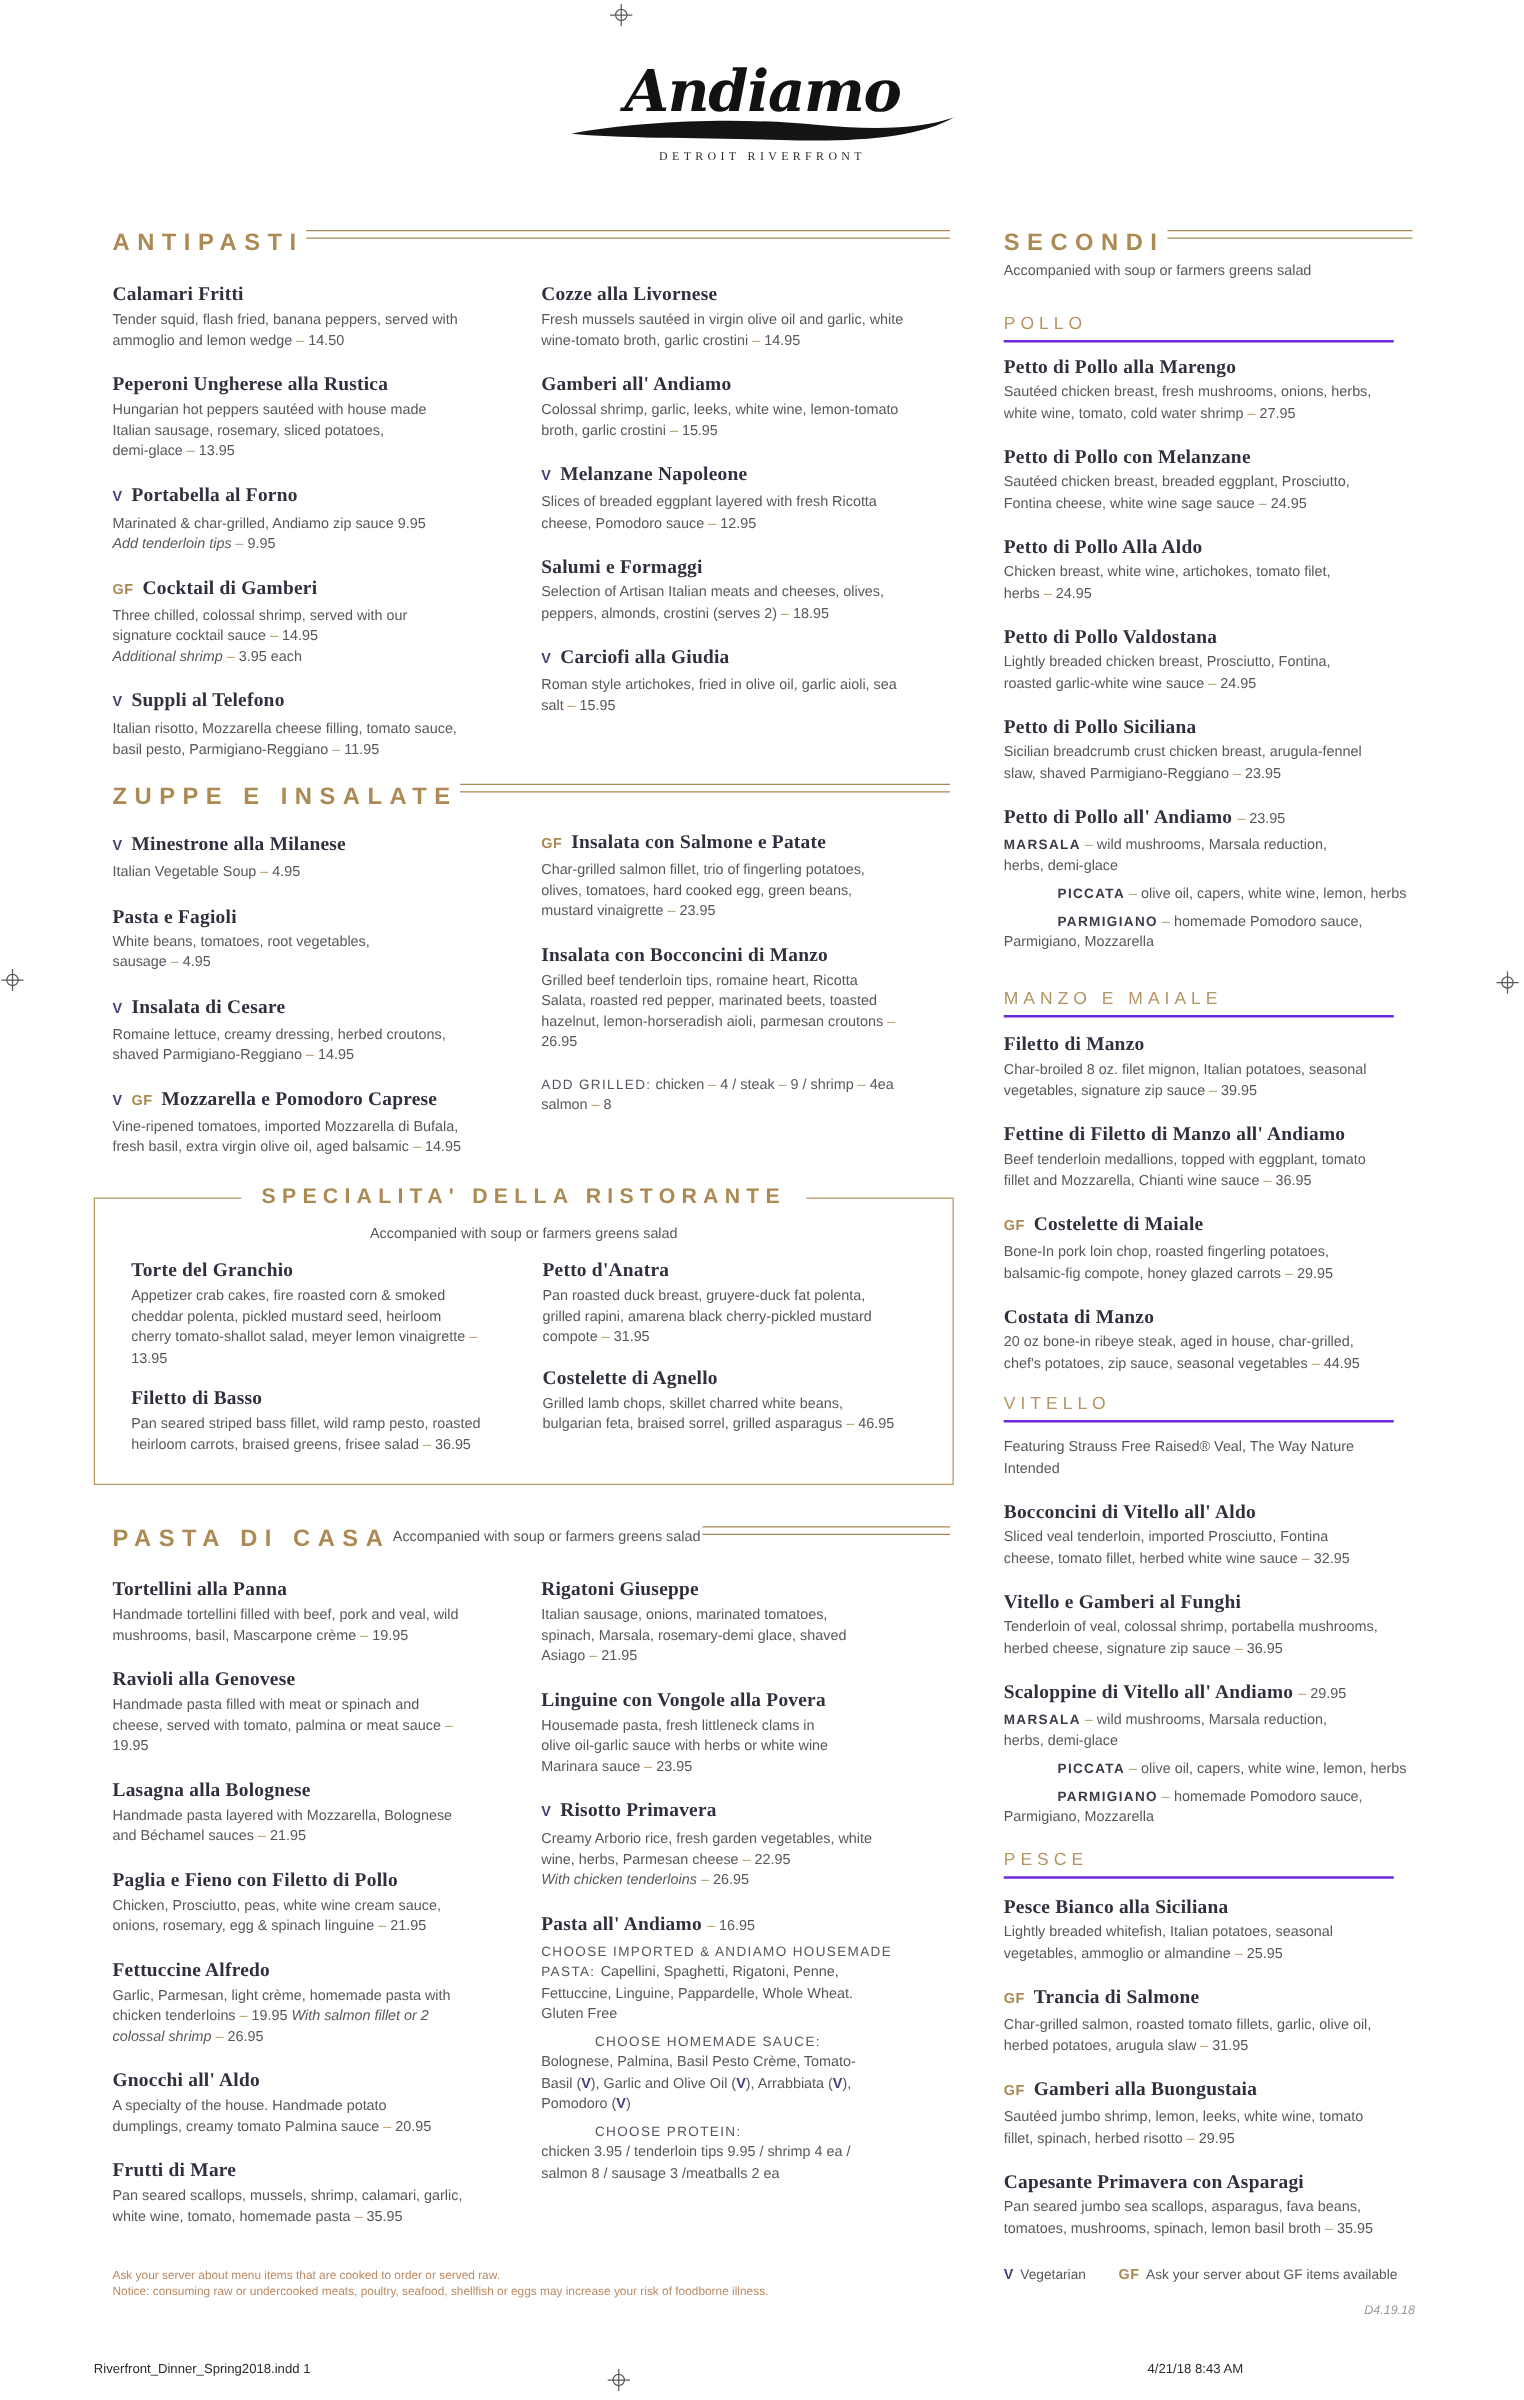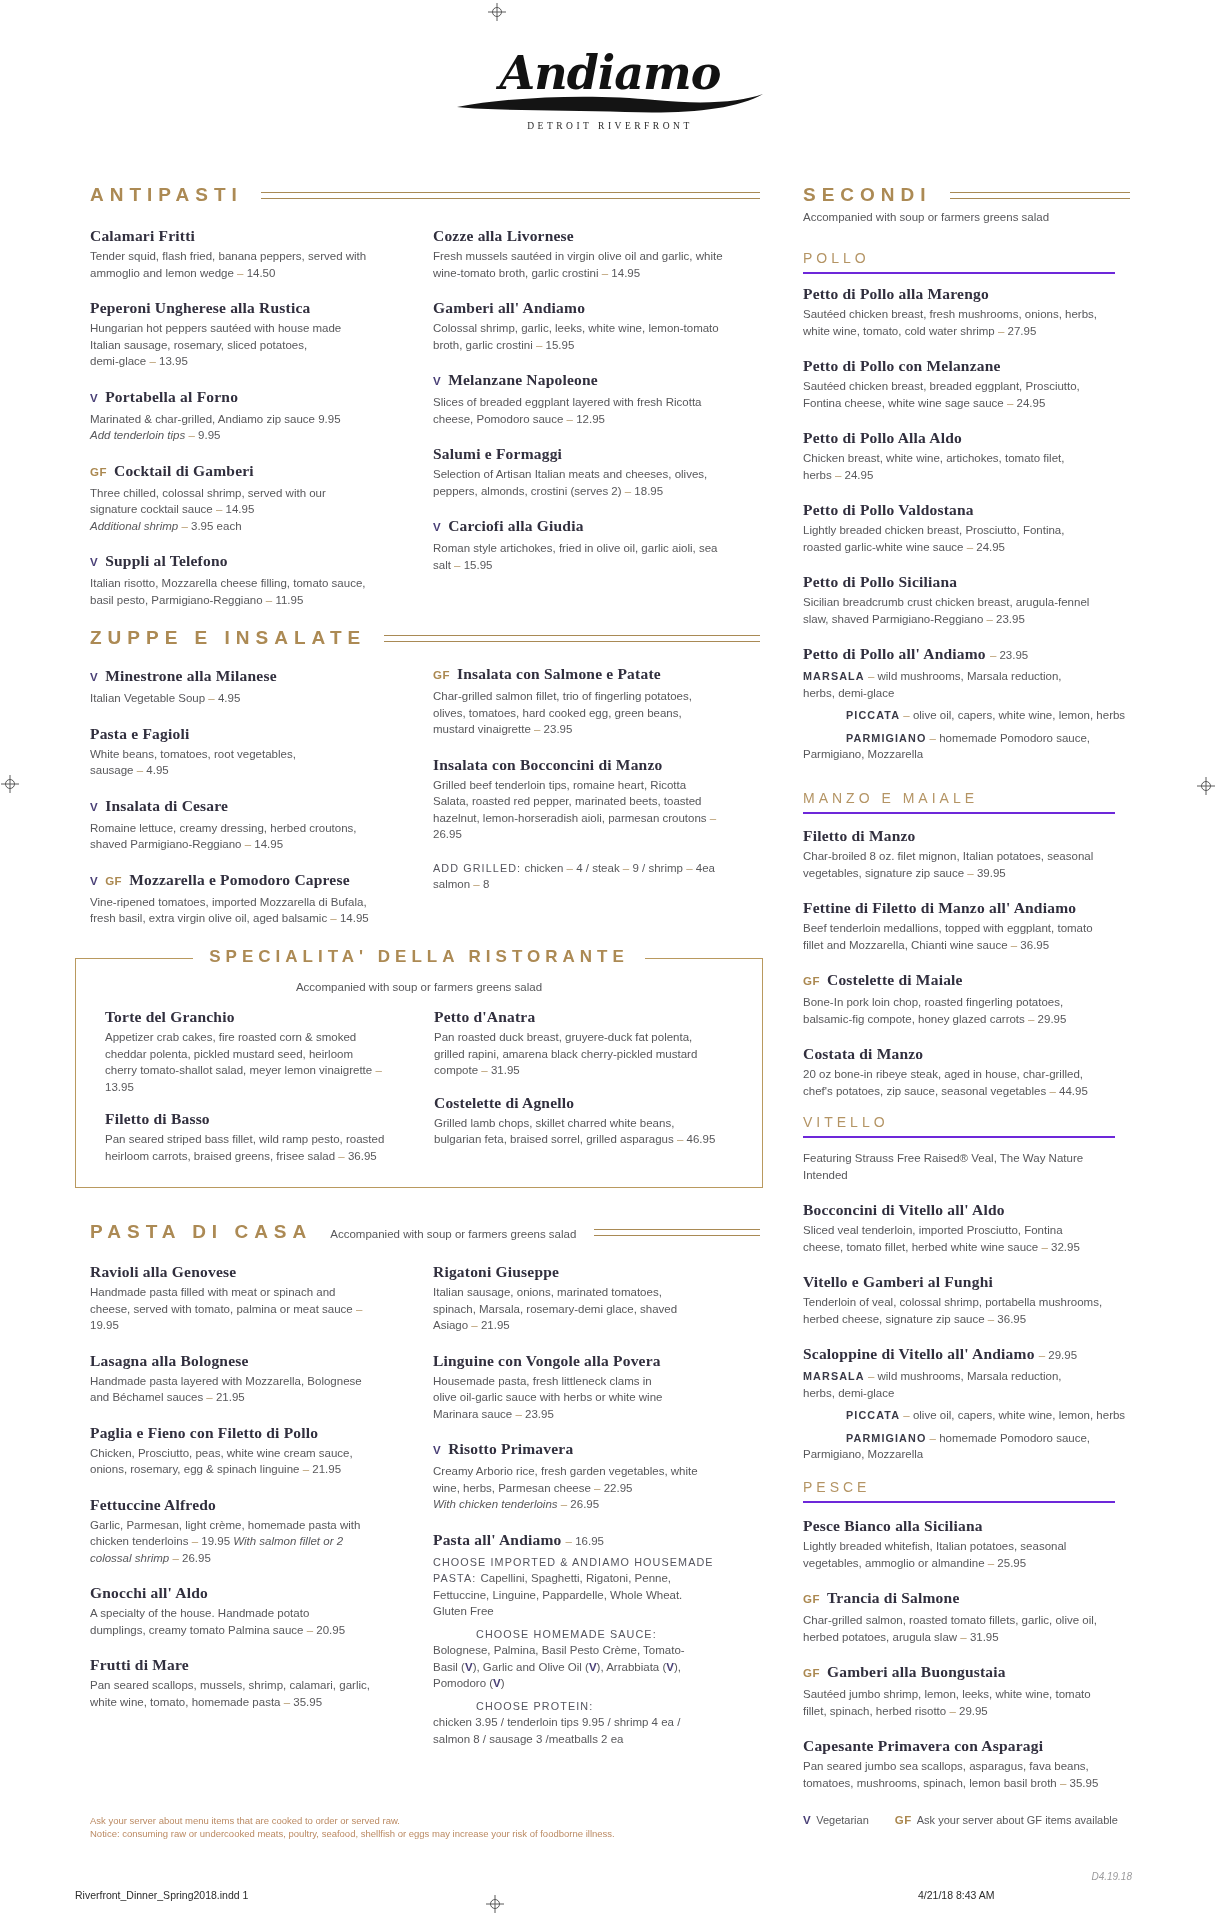--- a/index.html
+++ b/index.html
@@ -8,21 +8,21 @@
 
   
   .logo-wrap{position:absolute;left:430px;top:48px;width:360px;text-align:center;}
   .logo-script{font-family:"DejaVu Serif",serif;font-style:italic;font-weight:bold;
                font-size:46px;line-height:50px;color:#121212;letter-spacing:-1px;}
   .logo-swash{display:block;margin:-6px auto 0;}
   .logo-tag{margin-top:5px;font-family:"Liberation Serif",serif;font-size:9.5px;
             letter-spacing:3.5px;color:#2b2b2b;}
 
   
-  .sec-row{position:absolute;display:flex;align-items:center;gap:18px;}
+  .sec-row{position:absolute;display:flex;align-items:flex-start;gap:2px;}
   .sec-title{font-family:"Liberation Sans",sans-serif;font-weight:bold;font-size:19px;
              letter-spacing:6px;color:#ac8a54;white-space:nowrap;}
   .dbl{flex:1;height:5px;border-top:1px solid #a98a55;border-bottom:1px solid #a98a55;}
   .sec-note{font-size:11.5px;color:#58585b;white-space:nowrap;margin-top:3px;}
   .note-line{position:absolute;font-size:11.5px;color:#58585b;white-space:nowrap;}
 
   .sub{position:absolute;width:312px;font-size:14px;letter-spacing:4px;color:#b49464;
        padding-bottom:6px;border-bottom:2px solid #6d28d9;white-space:nowrap;}
 
   
@@ -55,21 +55,21 @@
   .spec-col{position:absolute;top:48px;width:322px;}
   .spec-col .item{margin-bottom:14px;}
 
   
   .notice{position:absolute;left:90px;top:1814px;font-size:9.5px;line-height:13px;
           color:#bb8a63;white-space:nowrap;}
   .legend{position:absolute;left:803px;top:1814px;font-size:11px;color:#58585b;white-space:nowrap;}
   .legend .mk{margin-right:5px;}
   .legend .gap{display:inline-block;width:26px;}
   .version{position:absolute;left:1020px;top:1843px;width:112px;text-align:right;
-           font-style:italic;font-size:10px;color:#9a9a9c;margin-top:28px;}
+           font-style:italic;font-size:10px;color:#9a9a9c;}
   .slug{position:absolute;top:1889px;font-size:10.5px;color:#2a2a2a;white-space:nowrap;}
   .slug-left{left:75px;}
   .slug-right{left:918px;}
 
   .regmark{position:absolute;}
 </style>
 </head>
 <body>
 
 <div id="page">
@@ -241,20 +241,25 @@
       </div>
   </div>
 
   <div class="sec-row" style="left:90px;top:1221px;width:670px">
     <span class="sec-title">PASTA DI CASA</span>
     <span class="sec-note">Accompanied with soup or farmers greens salad</span>
     <span class="dbl"></span>
   </div>
   <div class="list" style="left:90px;top:1262px">
       <div class="item">
+        <h3>Tortellini alla Panna</h3>
+        <div class="dline"><span>Handmade tortellini filled with beef, pork and veal, wild</span></div>
+        <div class="dline"><span>mushrooms, basil, Mascarpone crème <span class="dash">–</span> 19.95</span></div>
+      </div>
+      <div class="item">
         <h3>Ravioli alla Genovese</h3>
         <div class="dline"><span>Handmade pasta filled with meat or spinach and</span></div>
         <div class="dline"><span>cheese, served with tomato, palmina or meat sauce <span class="dash">–</span></span></div>
         <div class="dline"><span>19.95</span></div>
       </div>
       <div class="item">
         <h3>Lasagna alla Bolognese</h3>
         <div class="dline"><span>Handmade pasta layered with Mozzarella, Bolognese</span></div>
         <div class="dline"><span>and Béchamel sauces <span class="dash">–</span> 21.95</span></div>
       </div>

